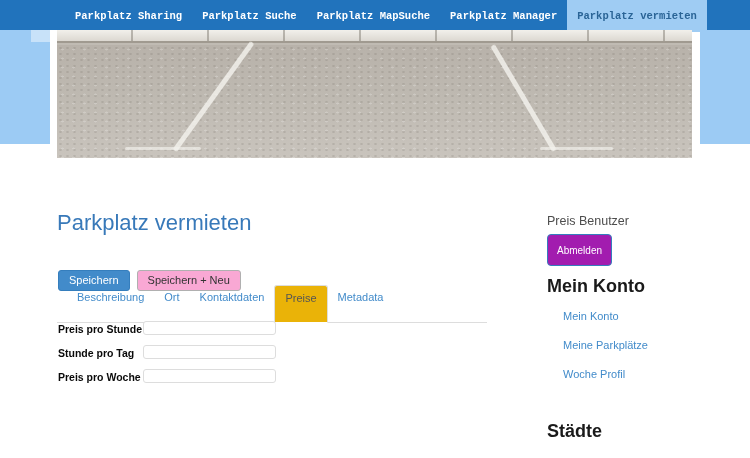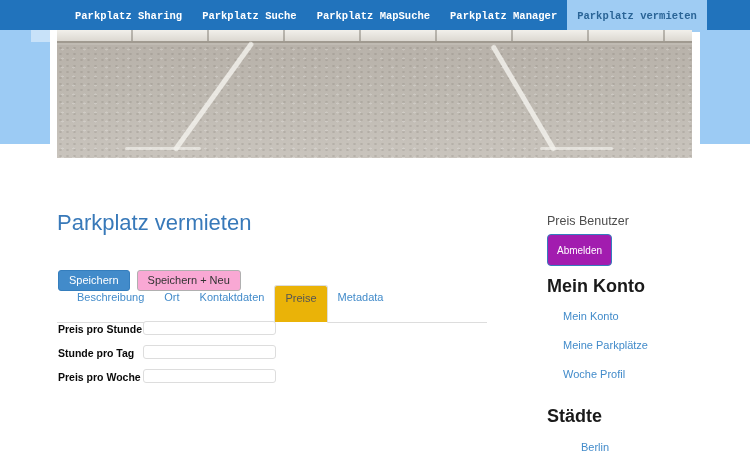--- a/index.html
+++ b/index.html
@@ -135,21 +135,21 @@
     height: 32px; padding: 0 9px; cursor: pointer; line-height: 15px;
     display: inline-block;
   }
   .side-heading {
     margin: 11px 0 0; font-size: 18px; line-height: 18px;
     font-weight: bold; color: #1a1a1a;
   }
   .side-links { list-style: none; margin: 0; padding: 0; }
   .account-links { margin-top: 11px; padding-left: 16px; }
   .account-links li { margin-bottom: 11px; }
-  .cities-heading { margin-top: 25px; }
+  .cities-heading { margin-top: 40px; }
   .city-links { margin-top: 12px; padding-left: 2px; }
   .city-links li { margin-bottom: 11px; padding-left: 32px; }
   .side-links a {
     font-size: 11px; color: #428bca; text-decoration: none;
     cursor: pointer; line-height: 12px;
   }
 </style>
 </head>
 <body>
 

